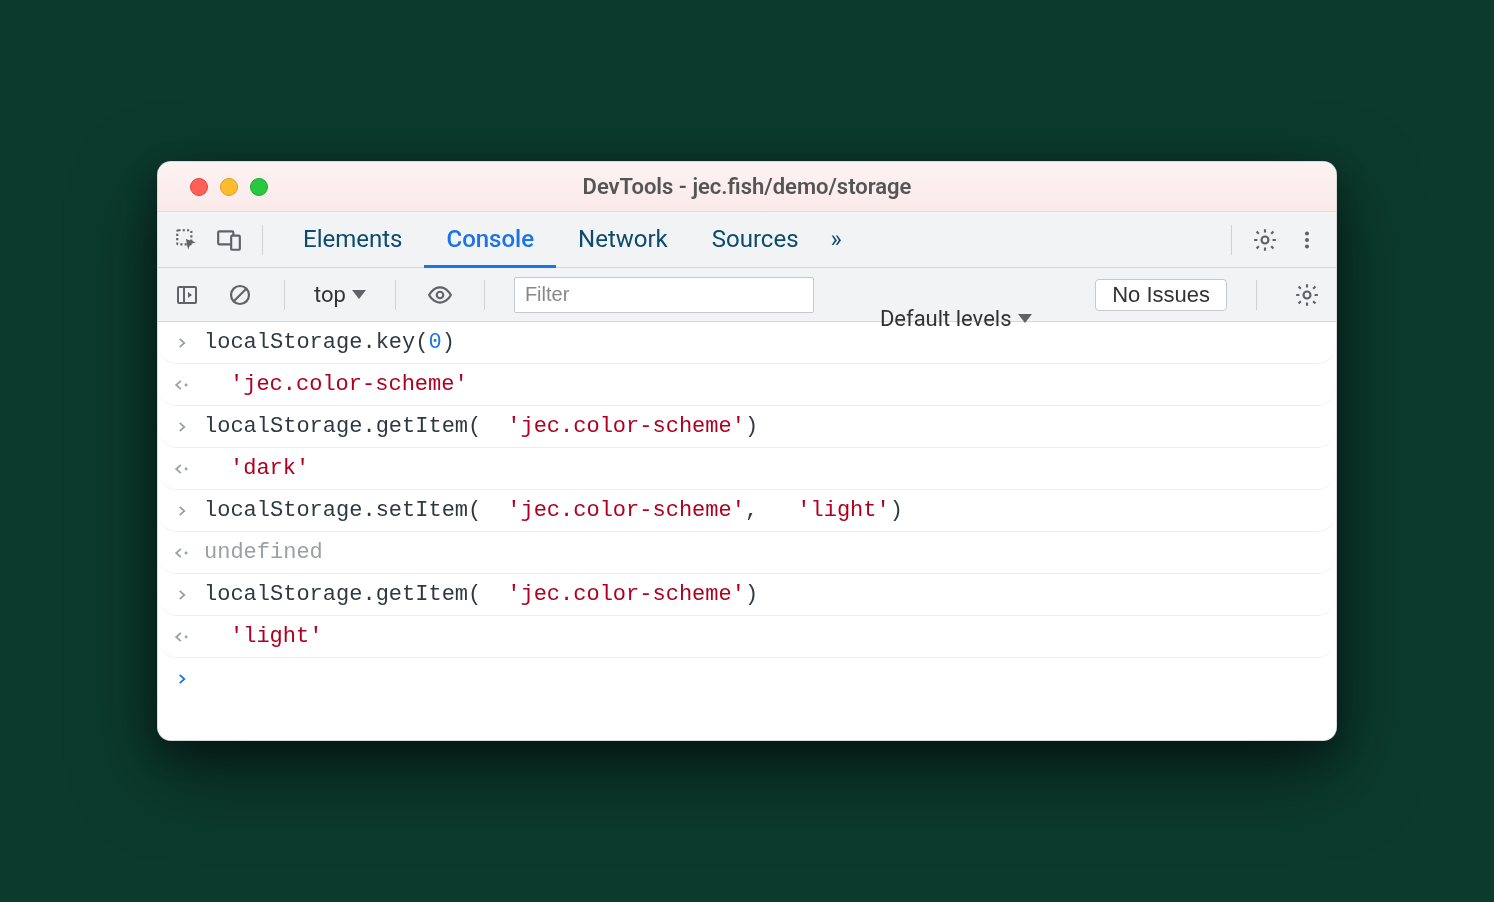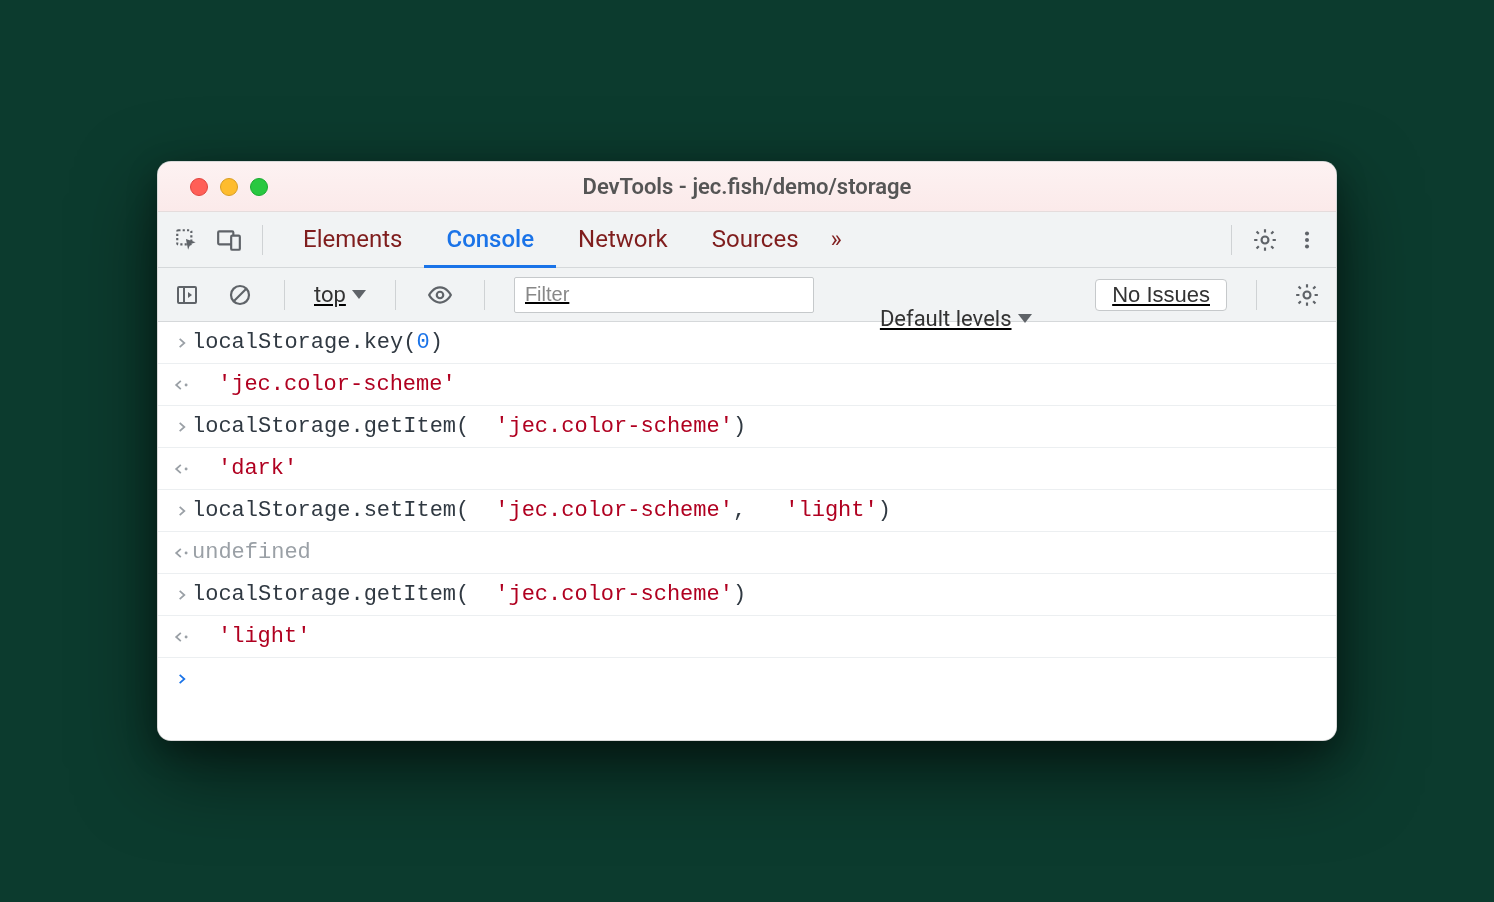--- a/index.html
+++ b/index.html
@@ -60,39 +60,38 @@
   color: #5f6368;
   cursor: pointer;
 }
 .vdiv { width: 1px; height: 30px; background: #cfd2d4; margin: 0 6px; }
 .tabs { display: flex; align-items: stretch; height: 100%; gap: 0; }
 .tab {
   padding: 0 22px;
   display: flex;
   align-items: center;
   font-size: 24px;
-  color: #7f1d1d;
+  color: #0c4a6e;
   cursor: pointer;
   border-bottom: 3px solid transparent;
   height: 56px;
 }
 .tab.active { color: #1a73e8; border-bottom-color: #1a73e8; font-weight: 500; }
 .spacer { flex: 1; }
 .gear { width: 30px; height: 30px; }
 .more-vert { width: 30px; height: 30px; }
 
 .toolbar2 {
   height: 54px;
   background: #f1f3f4;
   border-bottom: 1px solid #d5d8da;
   display: flex;
   align-items: center;
   padding: 0 14px;
   gap: 23px;
-  text-decoration: underline;
 }
 .ctx-sel {
   display: flex;
   align-items: center;
   font-size: 22px;
   color: #333;
   gap: 6px;
   cursor: pointer;
 }
 .tri-down {
@@ -137,21 +136,23 @@
   background: #fff;
   font-family: Menlo, Consolas, "Courier New", monospace;
   font-size: 22px;
   line-height: 1.0;
 }
 .row {
   display: flex;
   align-items: center;
   padding: 8px 14px 8px 14px;
   border-bottom: 1px solid #eceff1;
+  gap: 12px;
   min-height: 42px;
+  border-radius: 19px;
 }
 .row:last-of-type { border-bottom: none; }
 .gutter {
   width: 20px;
   display: inline-flex;
   align-items: center;
   justify-content: center;
   color: #9aa0a6;
   flex-shrink: 0;
 }

